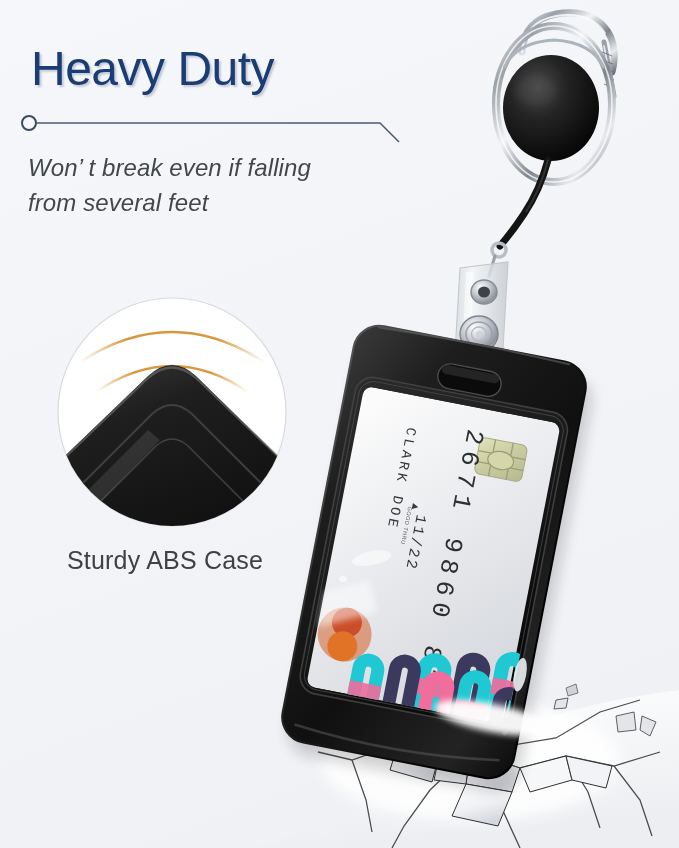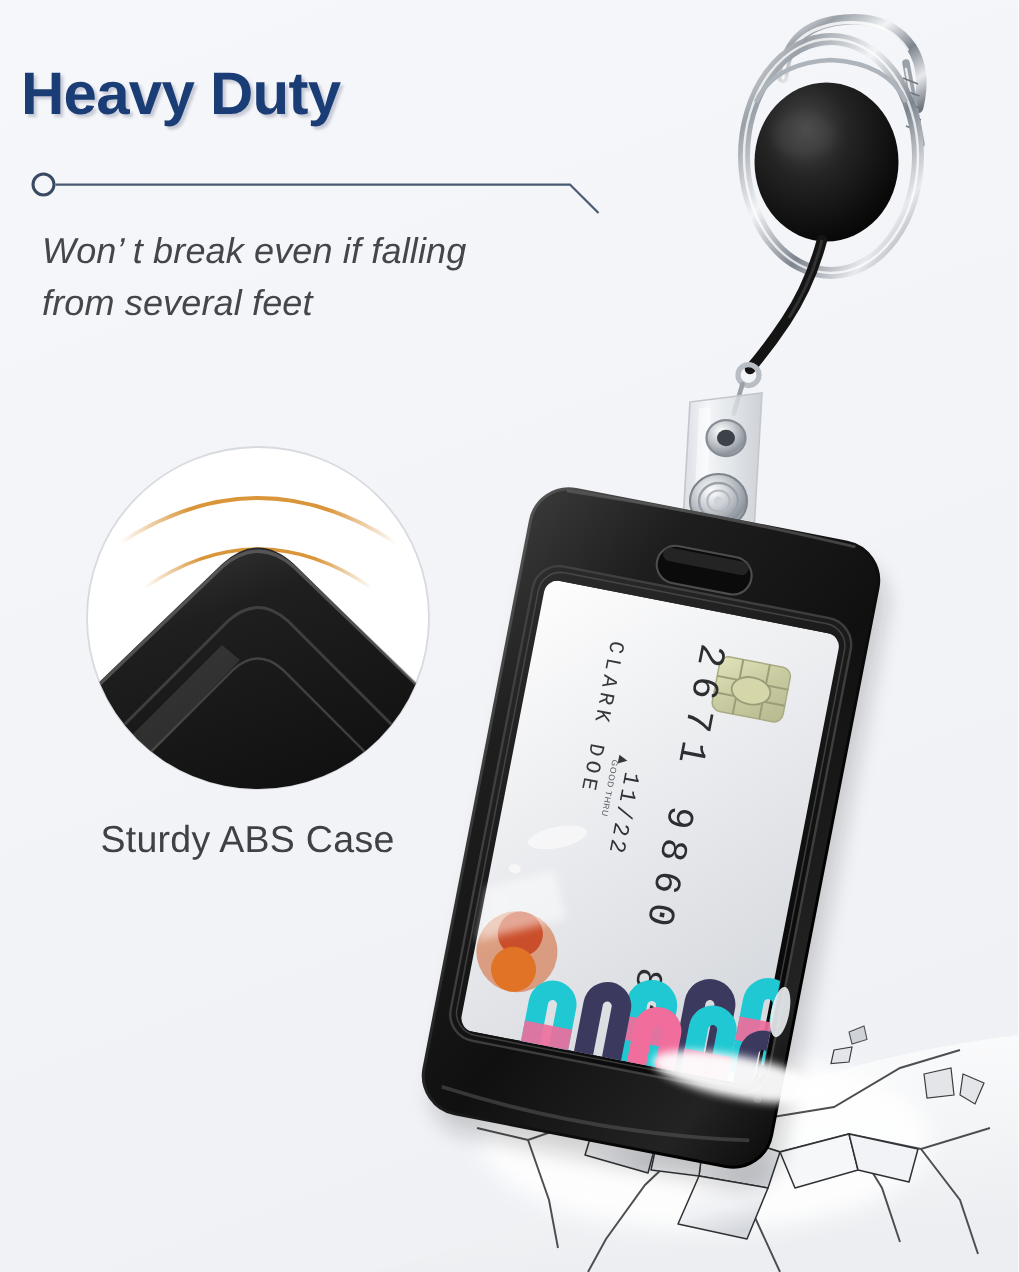--- a/index.html
+++ b/index.html
@@ -10,22 +10,22 @@
     overflow:hidden;
   }
   #page{
     position:relative; width:679px; height:848px;
     background:linear-gradient(160deg,#f6f7fa 0%,#f3f4f8 45%,#eef0f4 100%);
     overflow:hidden;
   }
 
   
   #headline{
-    position:absolute; left:14px; top:41px;
-    font-size:40px; font-weight:bold; letter-spacing:-0.5px;
+    position:absolute; left:31px; top:41px;
+    font-size:48px; font-weight:normal; letter-spacing:-0.5px;
     color:#1b3d75;
     text-shadow:2px 2px 2px rgba(120,130,155,.38);
     white-space:nowrap;
   }
   #divider{ position:absolute; left:18px; top:112px; width:390px; height:40px; }
   #subtitle{
     position:absolute; left:28px; top:150px;
     font-size:24px; line-height:35px; color:#444749;
     letter-spacing:.1px; white-space:pre-line;font-style:italic;
   }

